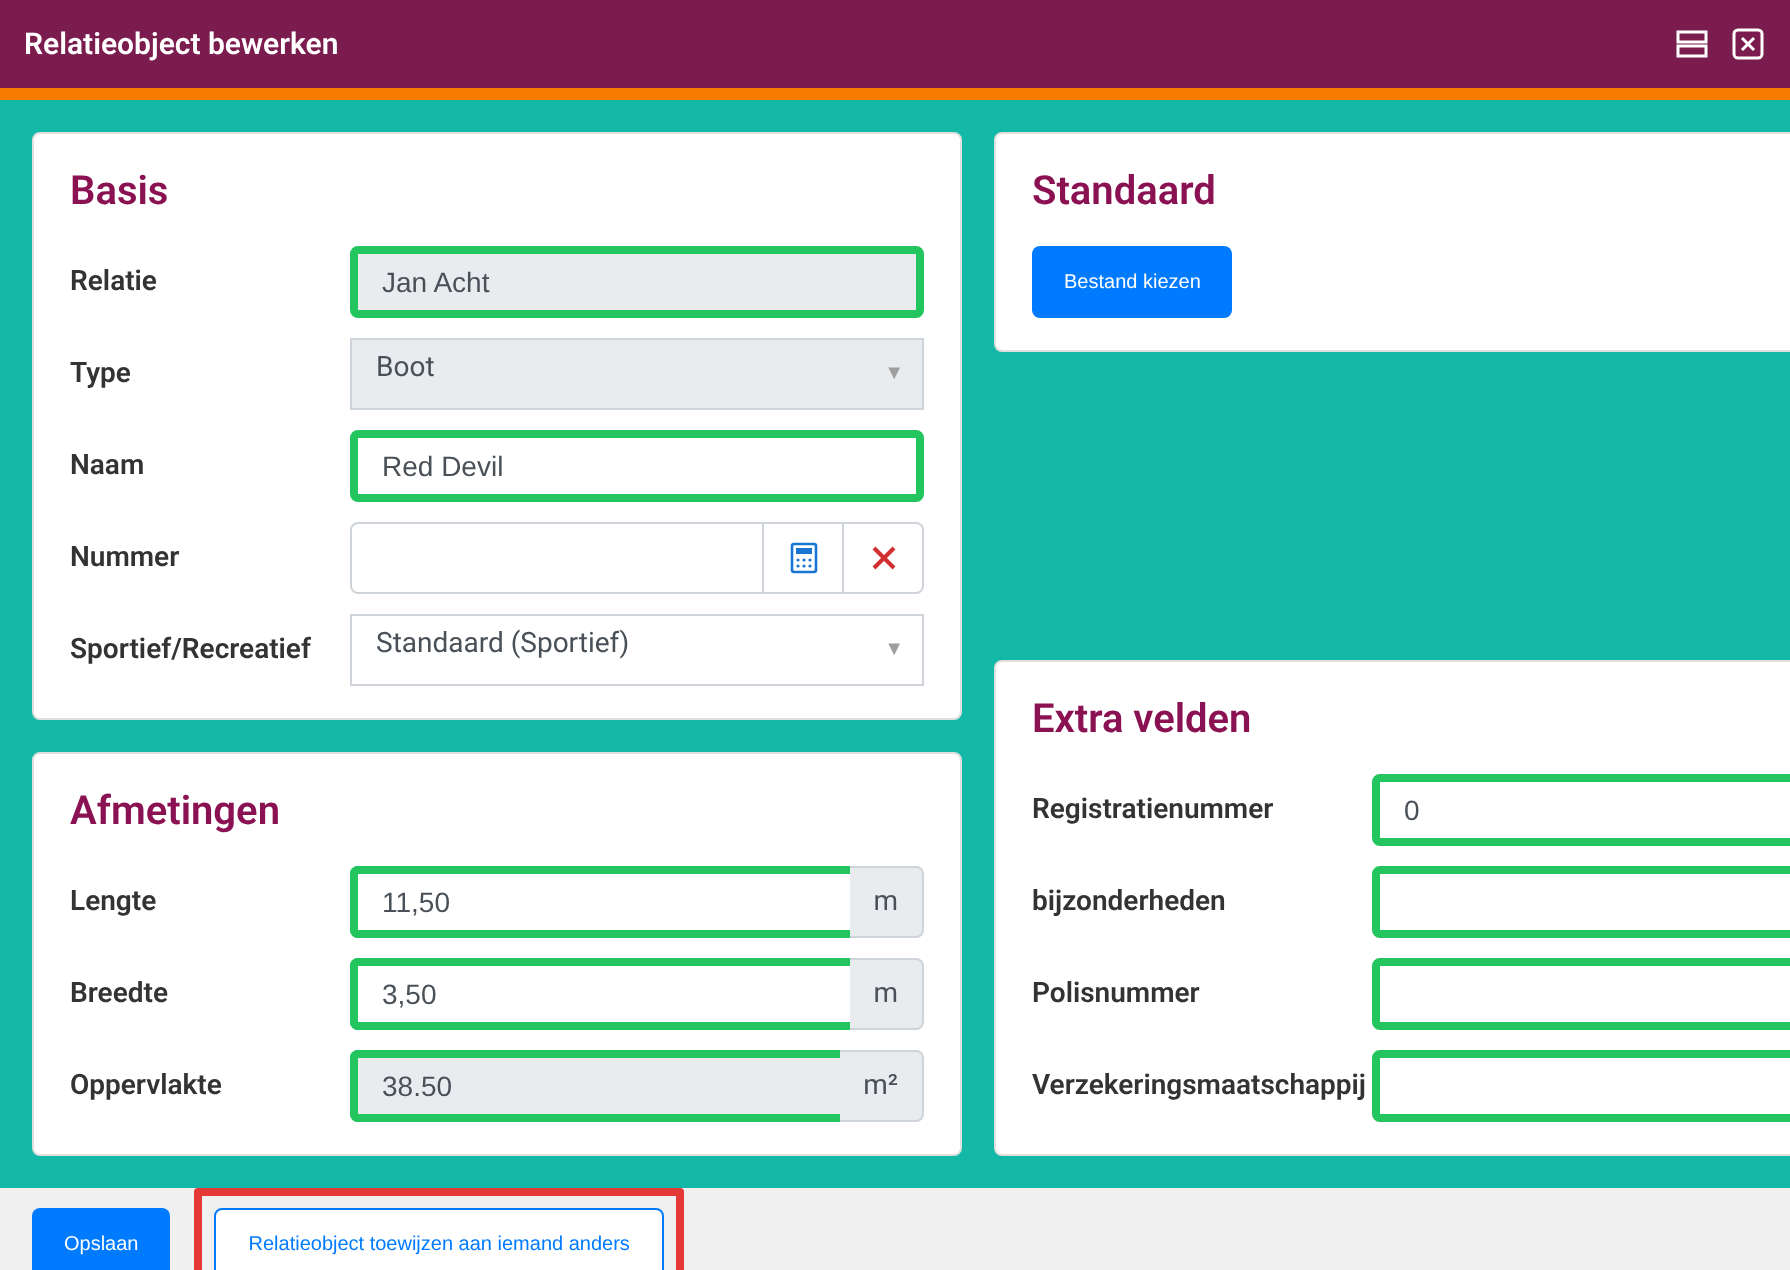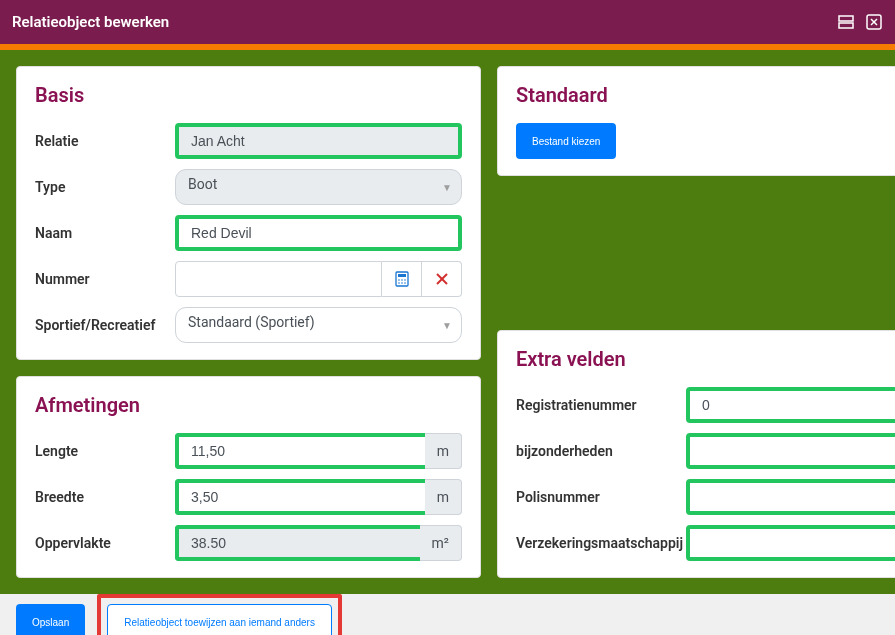--- a/index.html
+++ b/index.html
@@ -40,21 +40,21 @@
   }
   .orangebar {
     height: 6px;
     background: #f57c00;
   }
   .content {
     padding: 16px;
     display: grid;
     grid-template-columns: 1fr 1fr;
     gap: 16px;
-    background: #4d7c0f;
+    background: #14b8a6;
   }
   .card {
     background: #fff;
     border: 1px solid #e0e0e0;
     border-radius: 4px;
     padding: 16px 18px;
   }
   .card h2 {
     color: #8a1253;
     font-size: 20px;
@@ -96,21 +96,21 @@
   .form-input.readonly {
     background: #e9ecef;
     color: #495057;
   }
   .form-select {
     flex: 1;
     height: 36px;
     padding: 6px 30px 6px 12px;
     font-size: 14px;
     border: 1px solid #ced4da;
-    border-radius: 11px;
+    border-radius: 0;
     background: #e9ecef;
     color: #495057;
     position: relative;
     cursor: pointer;
   }
   .select-wrap {
     position: relative;
     flex: 1;
   }
   .select-caret {

